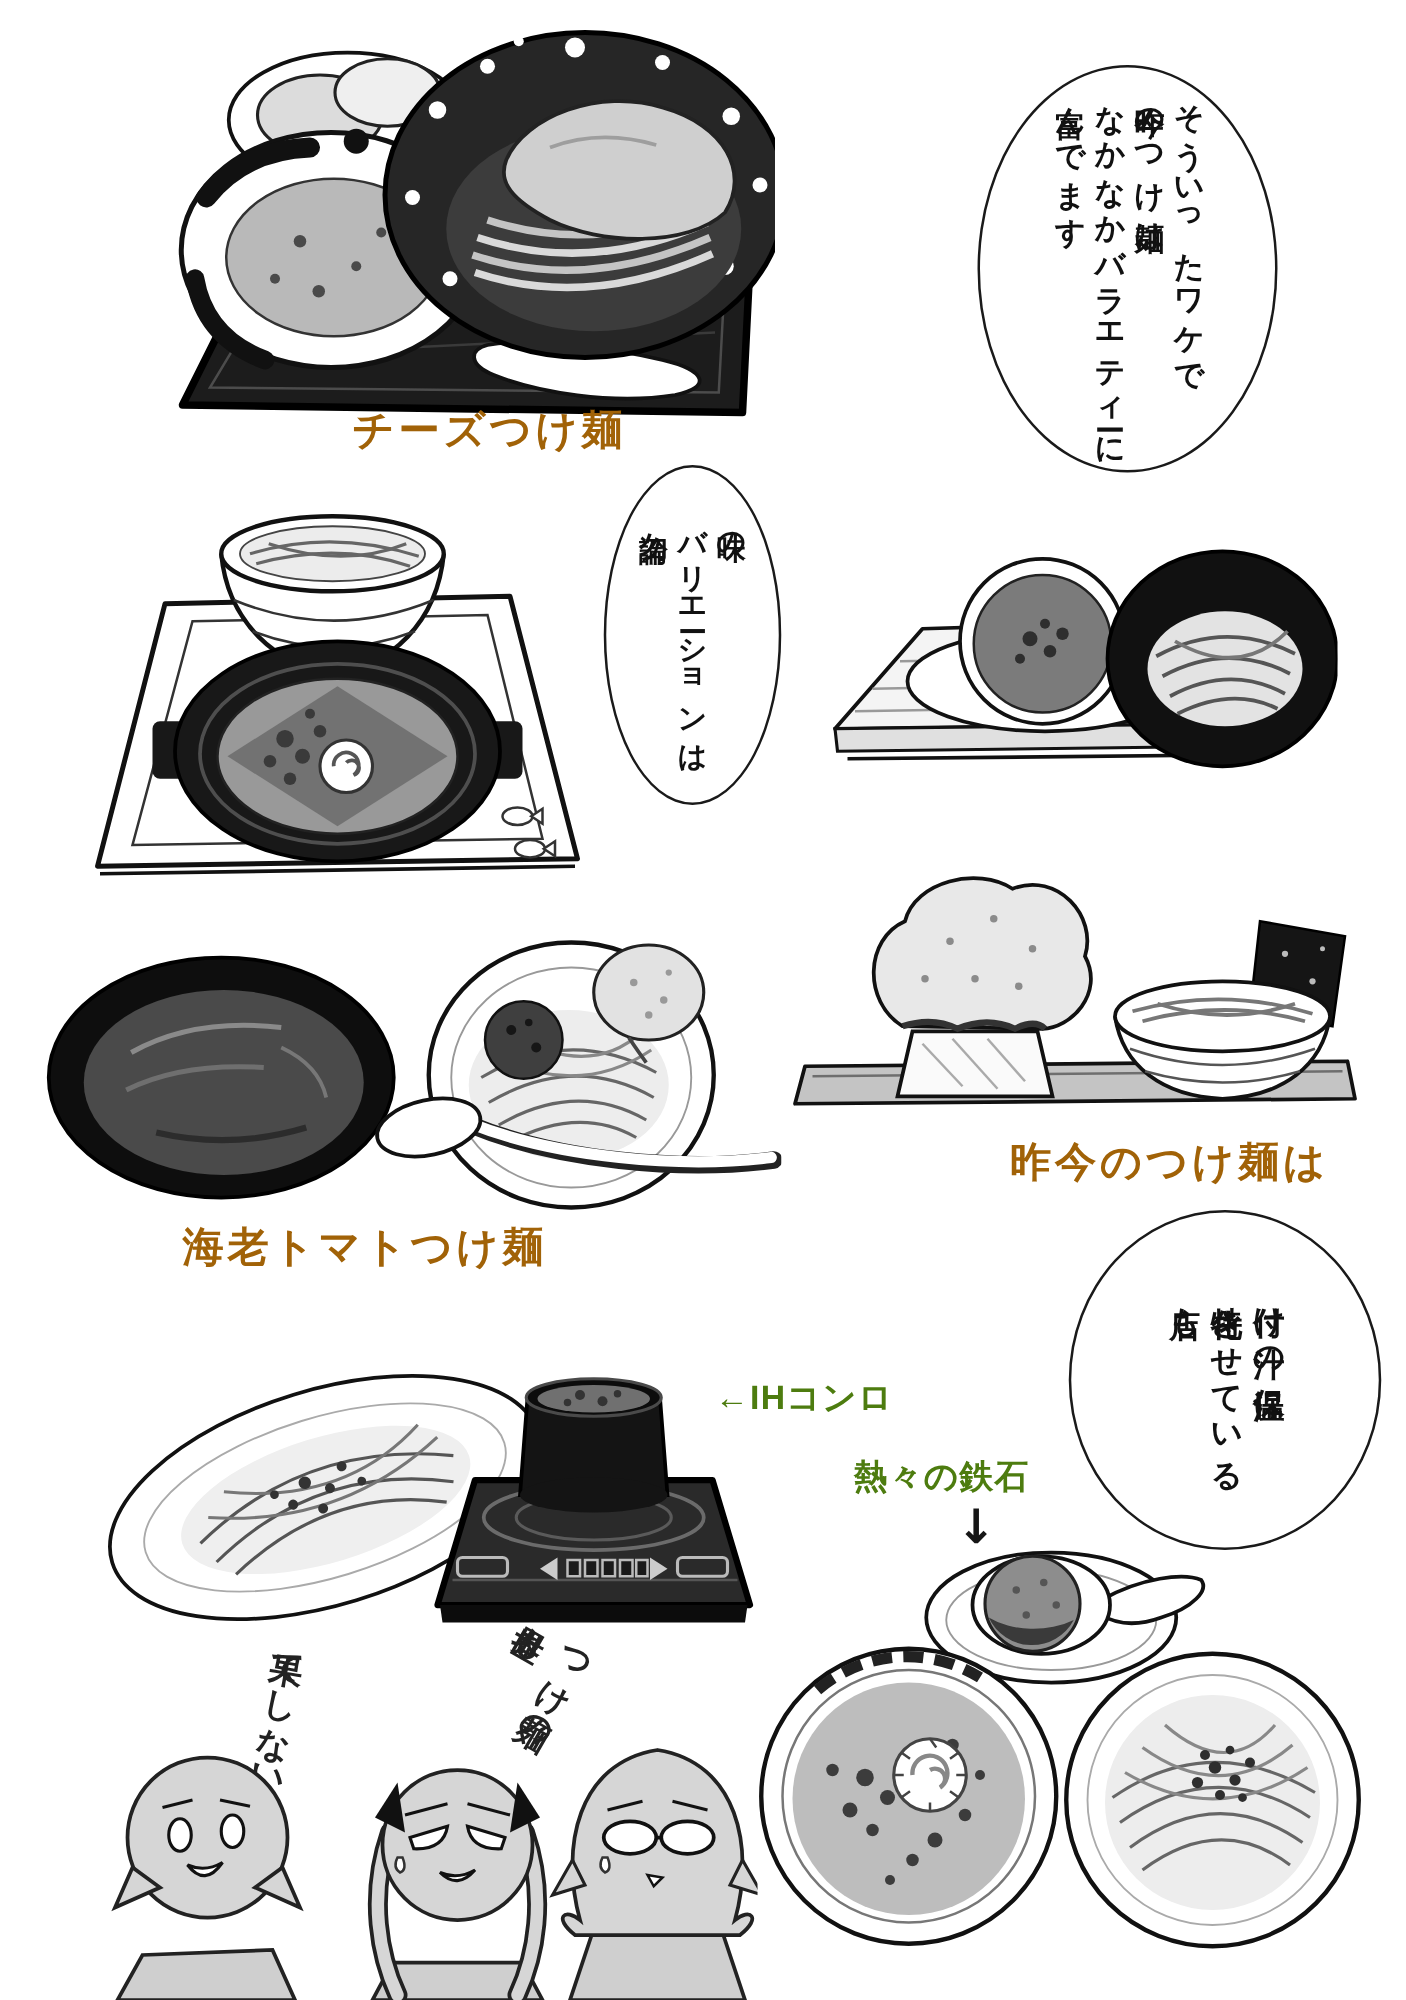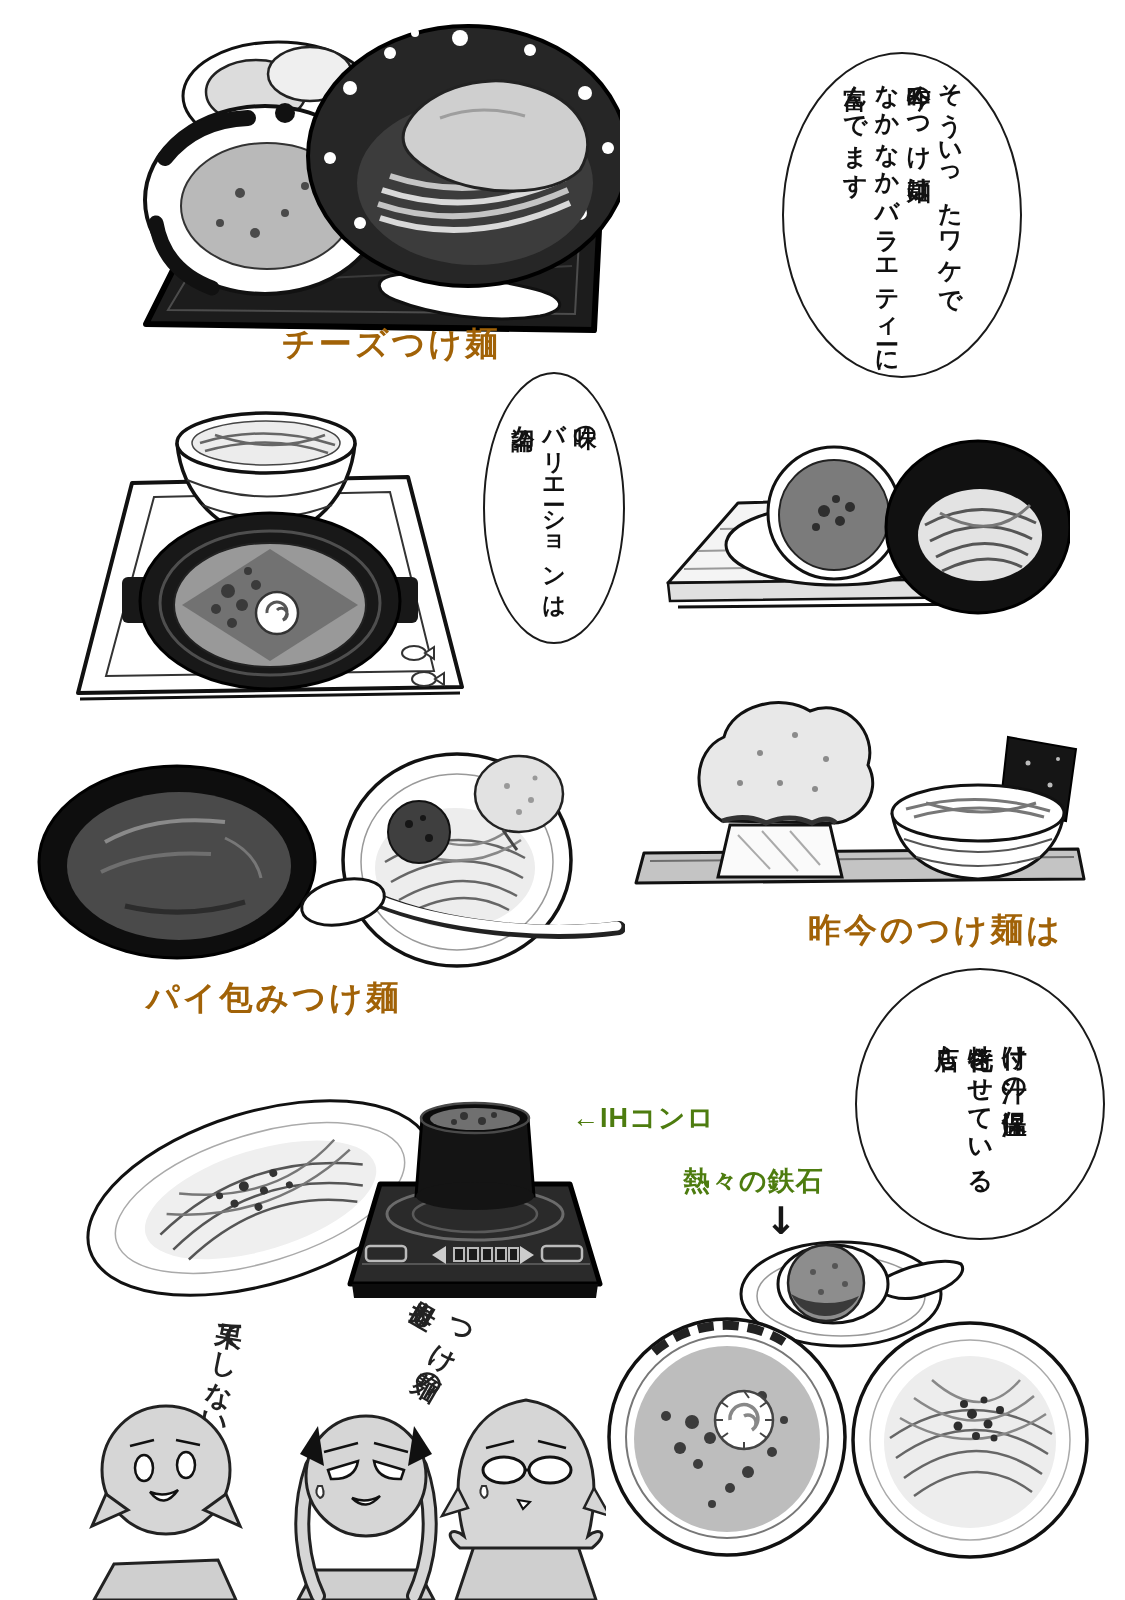--- a/index.html
+++ b/index.html
@@ -243,21 +243,21 @@
       <circle cx="494" cy="70" r="3" fill="#999"></circle>
         <circle cx="510" cy="36" r="2.5" fill="#999"></circle>
       <path d="M478,88 Q486,100 492,108" fill="none" stroke="#444" stroke-width="3"></path>
     </g>
     <g>
       <path d="M352,158 C420,186 520,196 594,186" fill="none" stroke="#222" stroke-width="14" stroke-linecap="round"></path>
       <path d="M352,157 C420,184 520,193 592,184" fill="none" stroke="#fff" stroke-width="9" stroke-linecap="round"></path>
       <ellipse cx="318" cy="160" rx="42" ry="22" fill="#fff" stroke="#111" stroke-width="3" transform="rotate(-12 318 160)"></ellipse>
     </g>
   </svg>
-  <div class="caption" style="left:146px;top:976px">パイ包みつけ麺</div>
+  <div class="caption" style="left:146px;top:976px">海老トマトつけ麺</div>
 
   <div class="bubble" style="left:855px;top:968px;width:250px;height:272px">
     <div class="vtext" style="font-size:25px;line-height:1.35">付け汁の保温に
 特化させている
 店も</div>
   </div>
 
   <svg class="abs" style="left:62px;top:1078px" width="396" height="240" viewBox="0 0 396 240">
     <g transform="rotate(-17 198 120)">
       <ellipse cx="198" cy="120" rx="178" ry="86" fill="#fff" stroke="#111" stroke-width="3"></ellipse>

